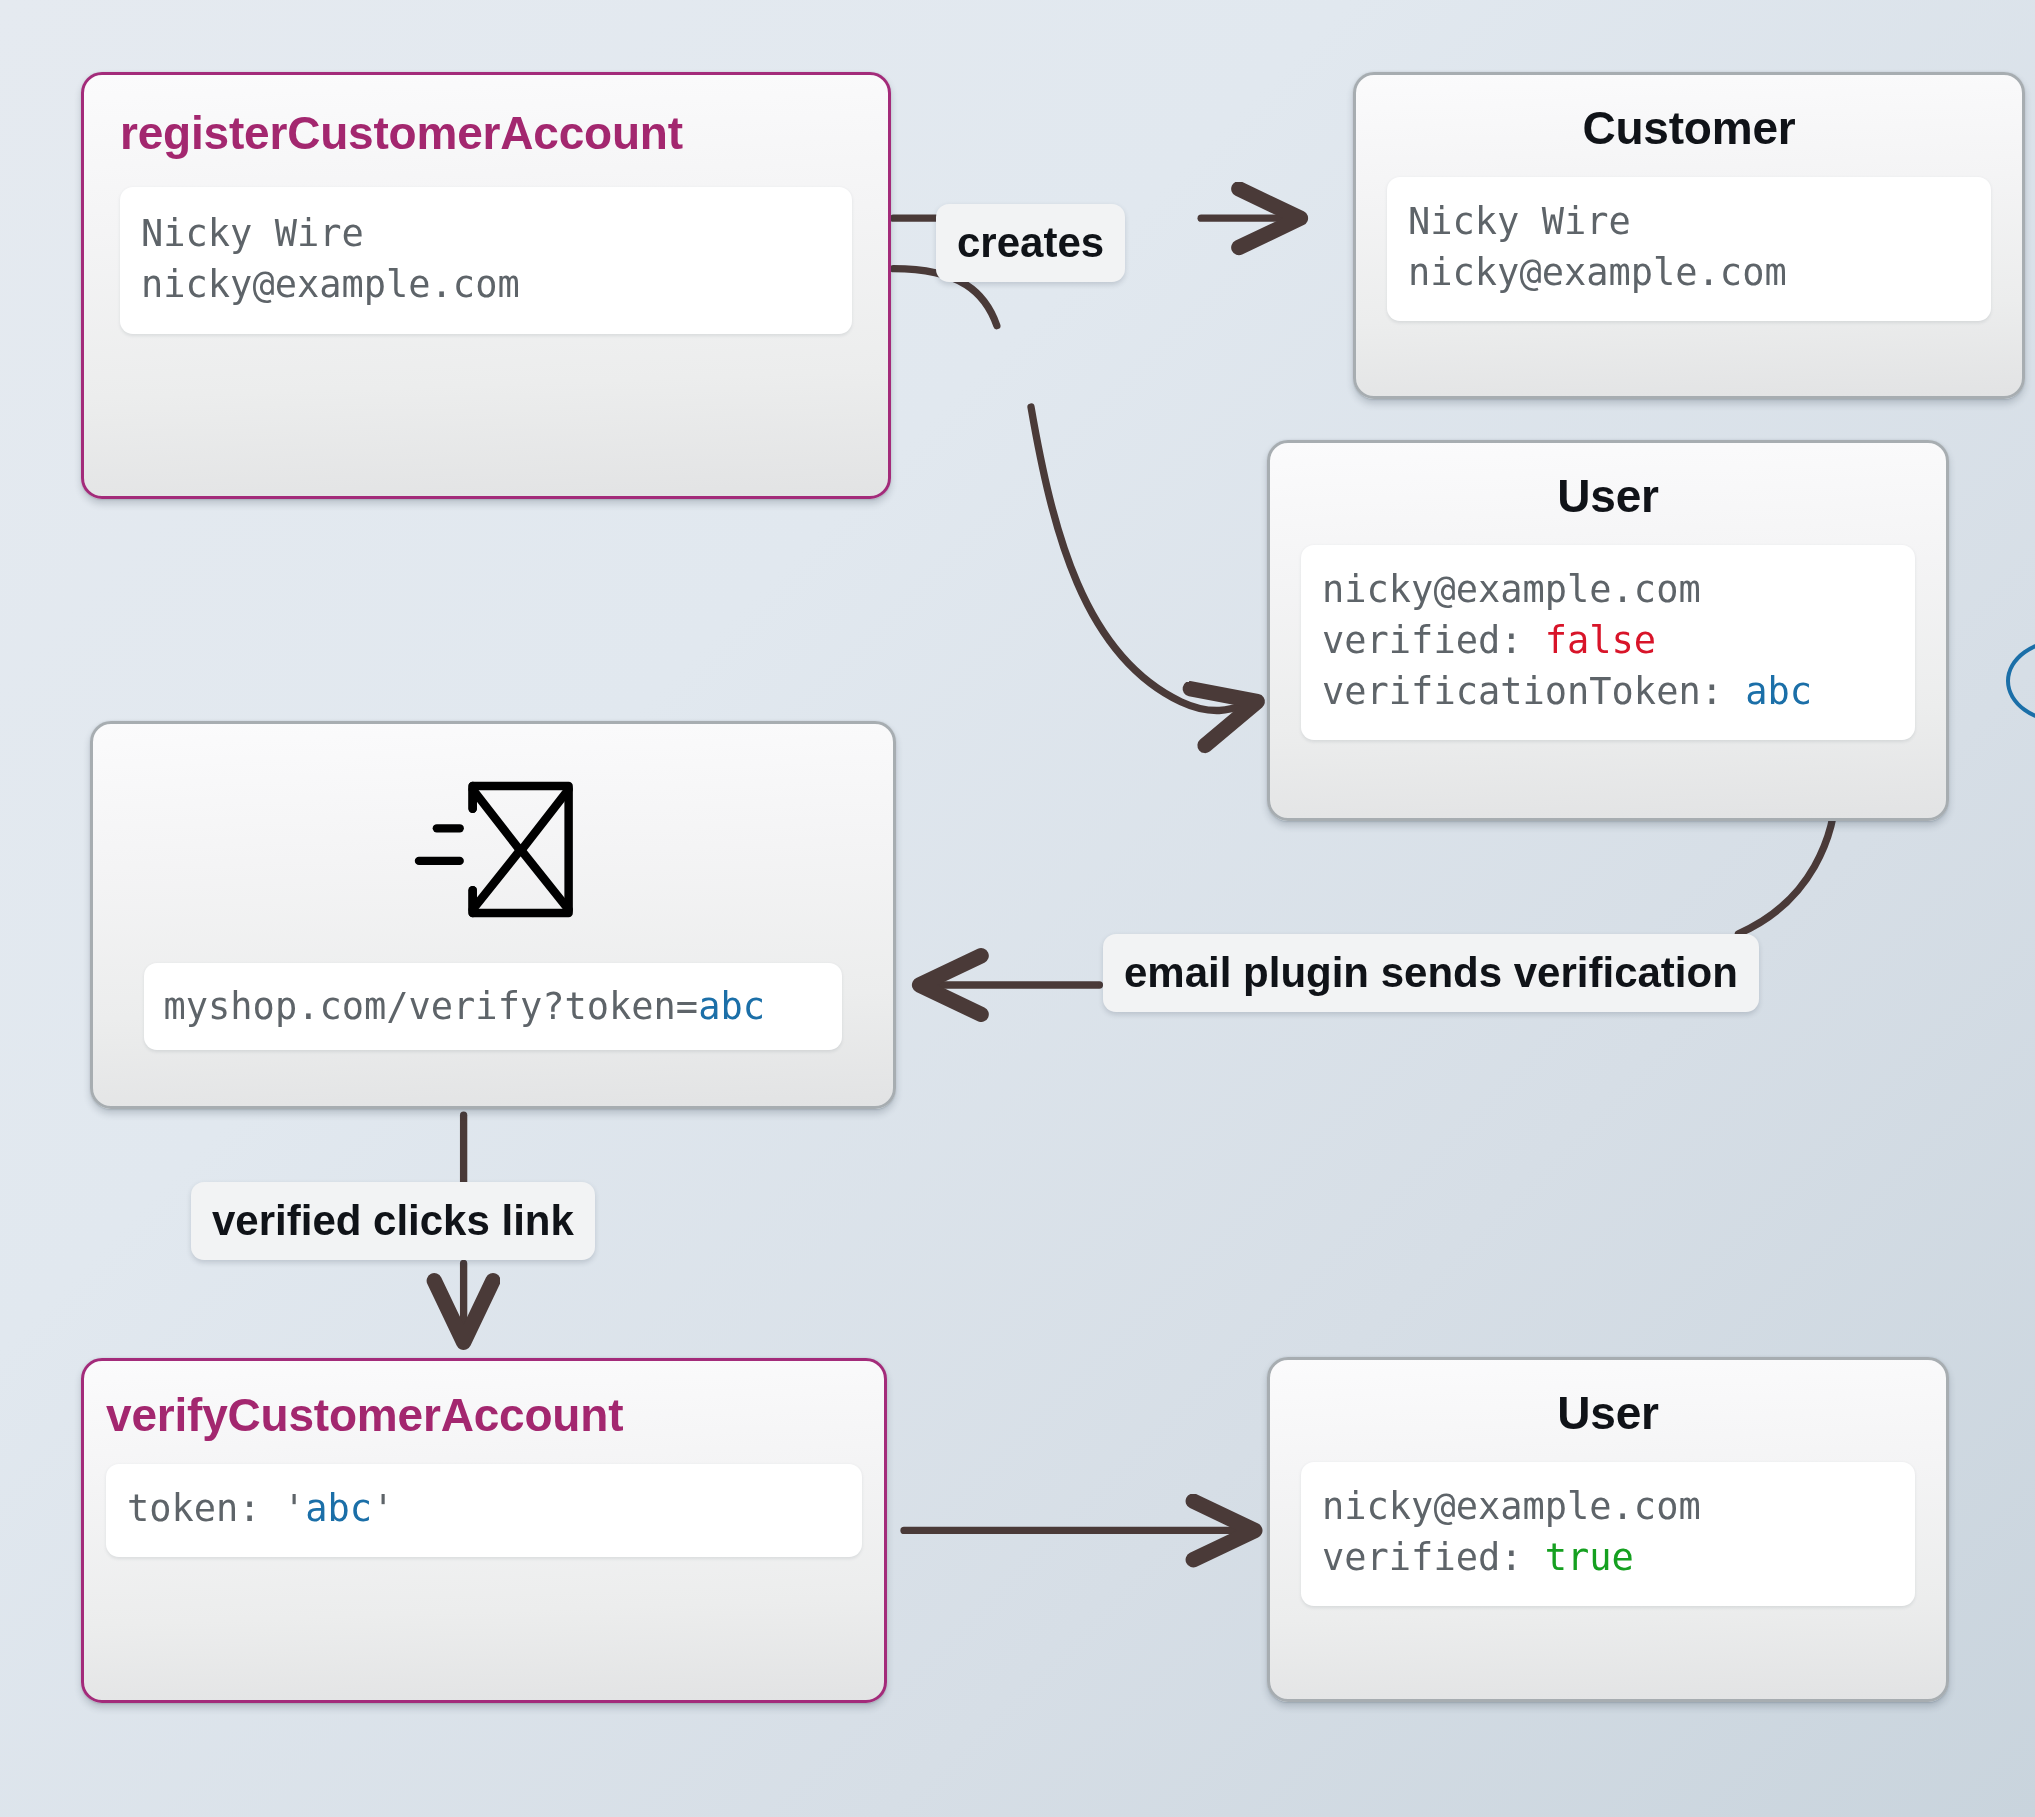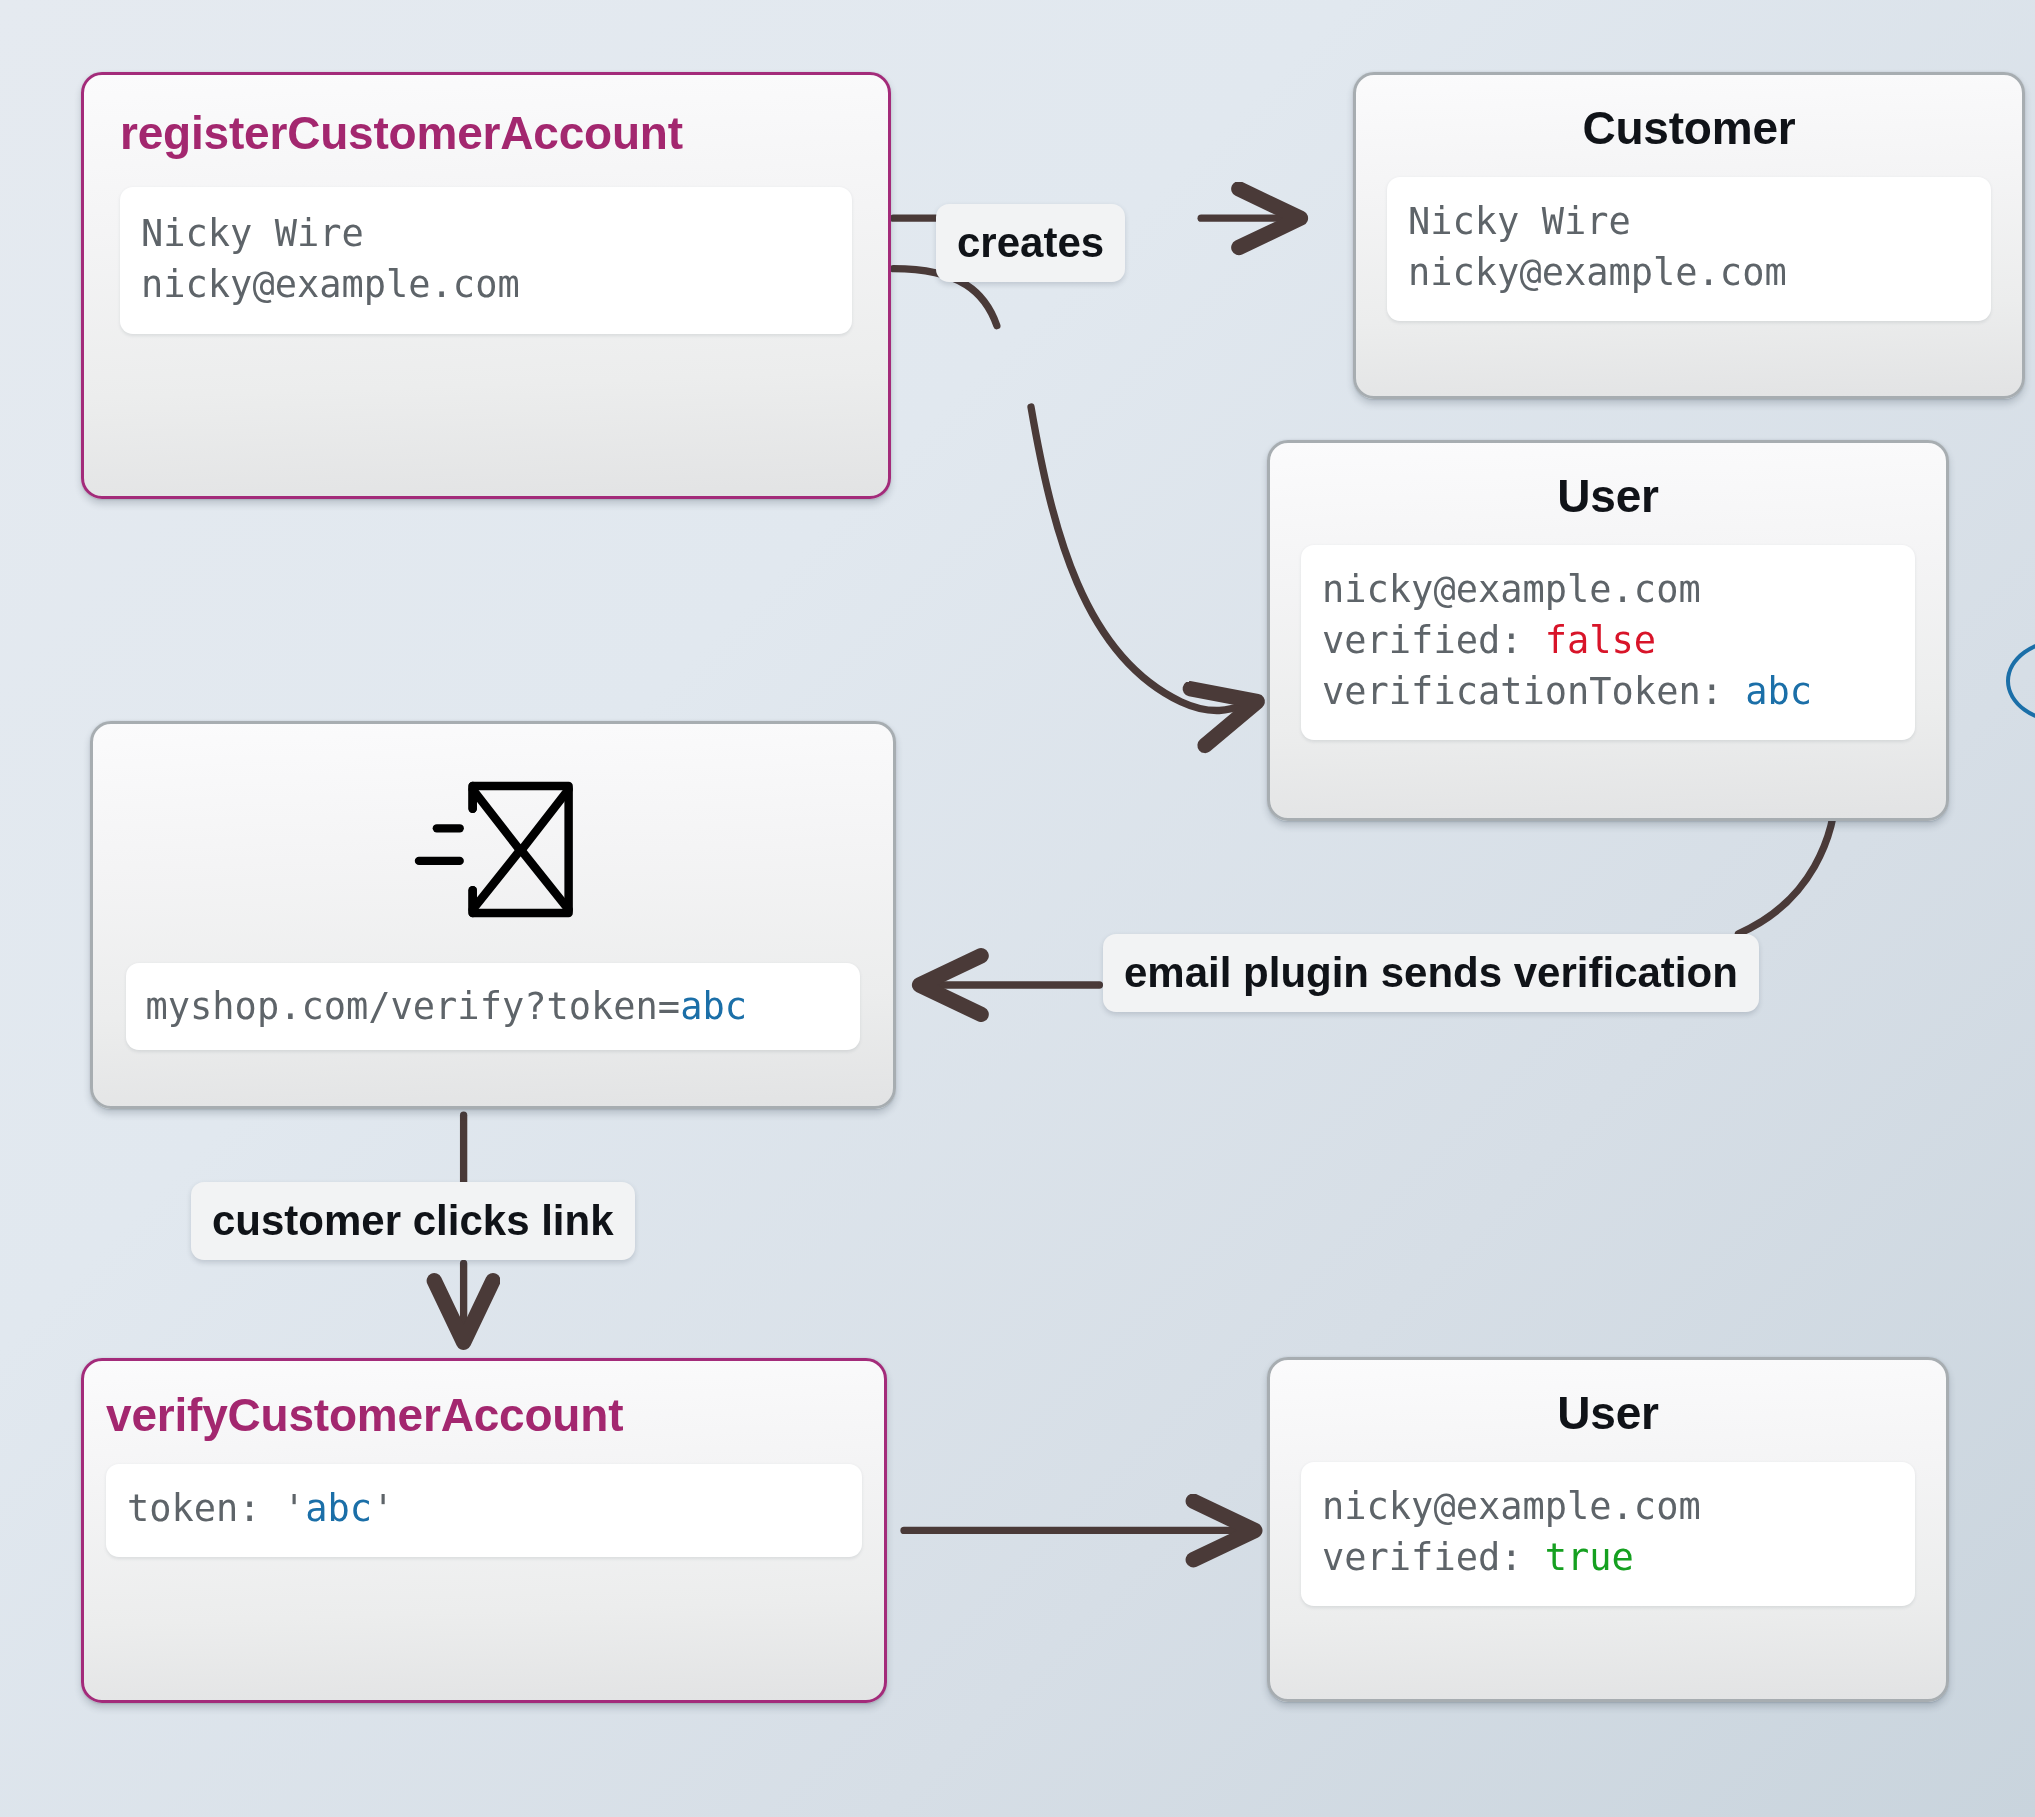--- a/index.html
+++ b/index.html
@@ -116,21 +116,21 @@
   #node-customer .panel { margin-top: 23px; padding: 19.5px 21px 23px 21px; }
 
   #node-user-top {
     left: 1267px; top: 440px; width: 682px; height: 381px;
     padding: 28px 31px;
   }
   #node-user-top .panel { margin-top: 23px; padding: 19.5px 21px 23px 21px; }
 
   #node-email {
     left: 90px; top: 721px; width: 806px; height: 388px;
-    padding: 28px 33px;
+    padding: 28px 51px;
     align-items: center;
   }
   #node-email .env-wrap {
     margin-top: 21px;
     display: flex; justify-content: center; align-items: center;
   }
   #node-email .panel {
     margin-top: 37px; padding: 18px 19.5px;
     align-self: stretch;
   }
@@ -252,16 +252,16 @@
       <div class="row">
         <span>verified: </span><span class="tok-green">true</span>
       </div>
     </div>
   </div>
 
   <div class="edge-label" id="label-creates">creates</div>
 
   <div class="edge-label" id="label-email-plugin">email plugin sends verification</div>
 
-  <div class="edge-label" id="label-clicks-link">customer clicks link</div>
+  <div class="edge-label" id="label-clicks-link">verified clicks link</div>
 
 </div>
 
 
 </body></html>

